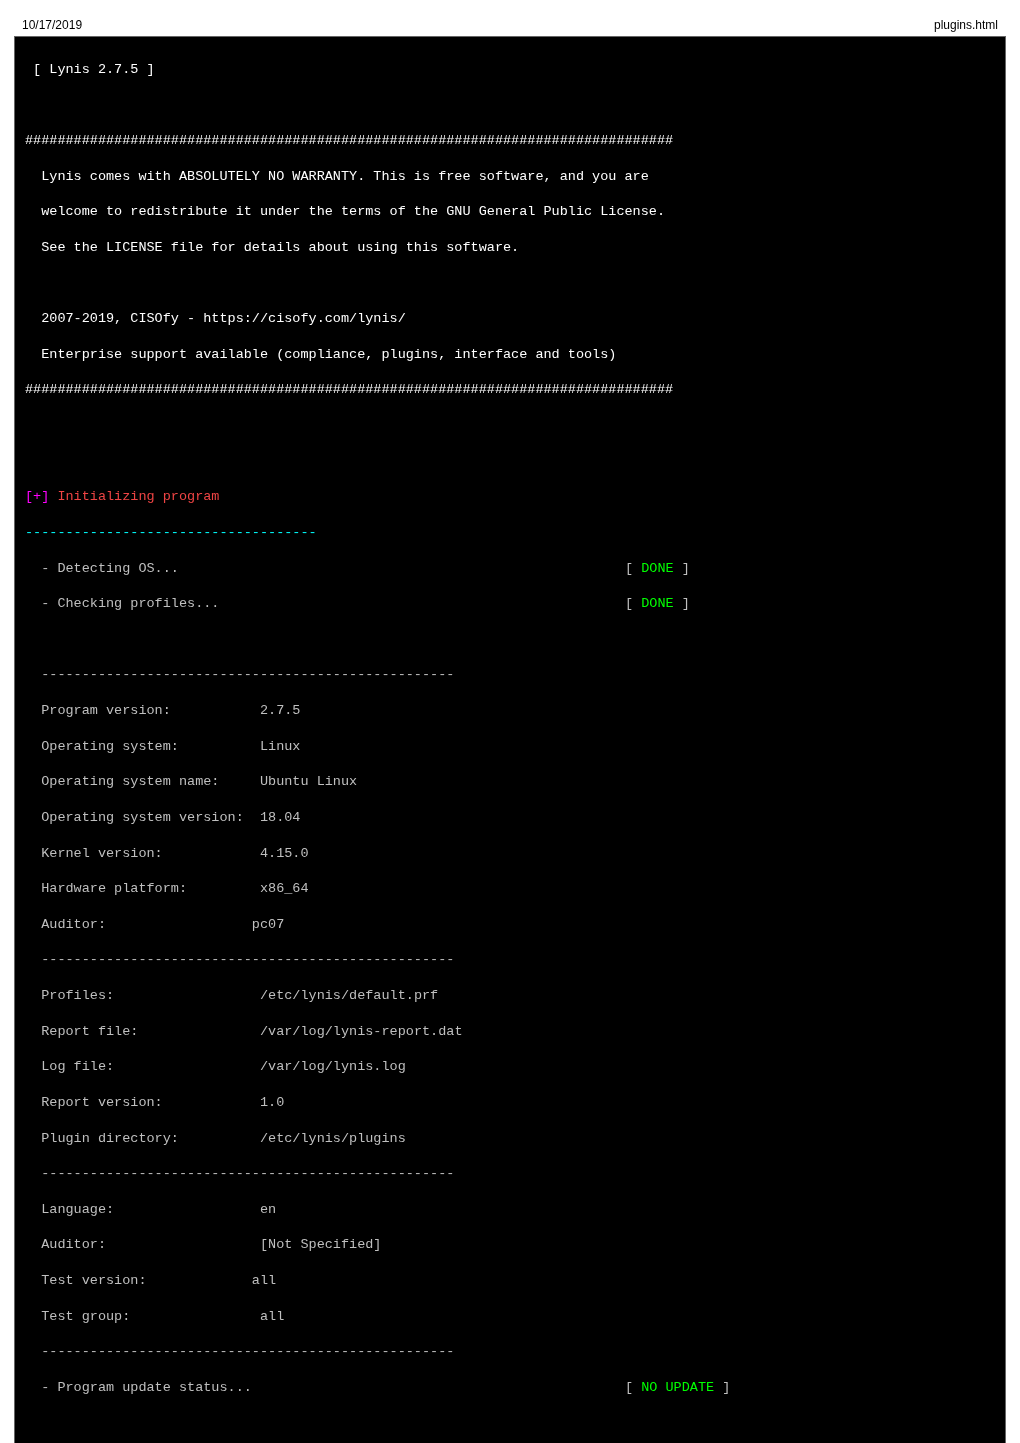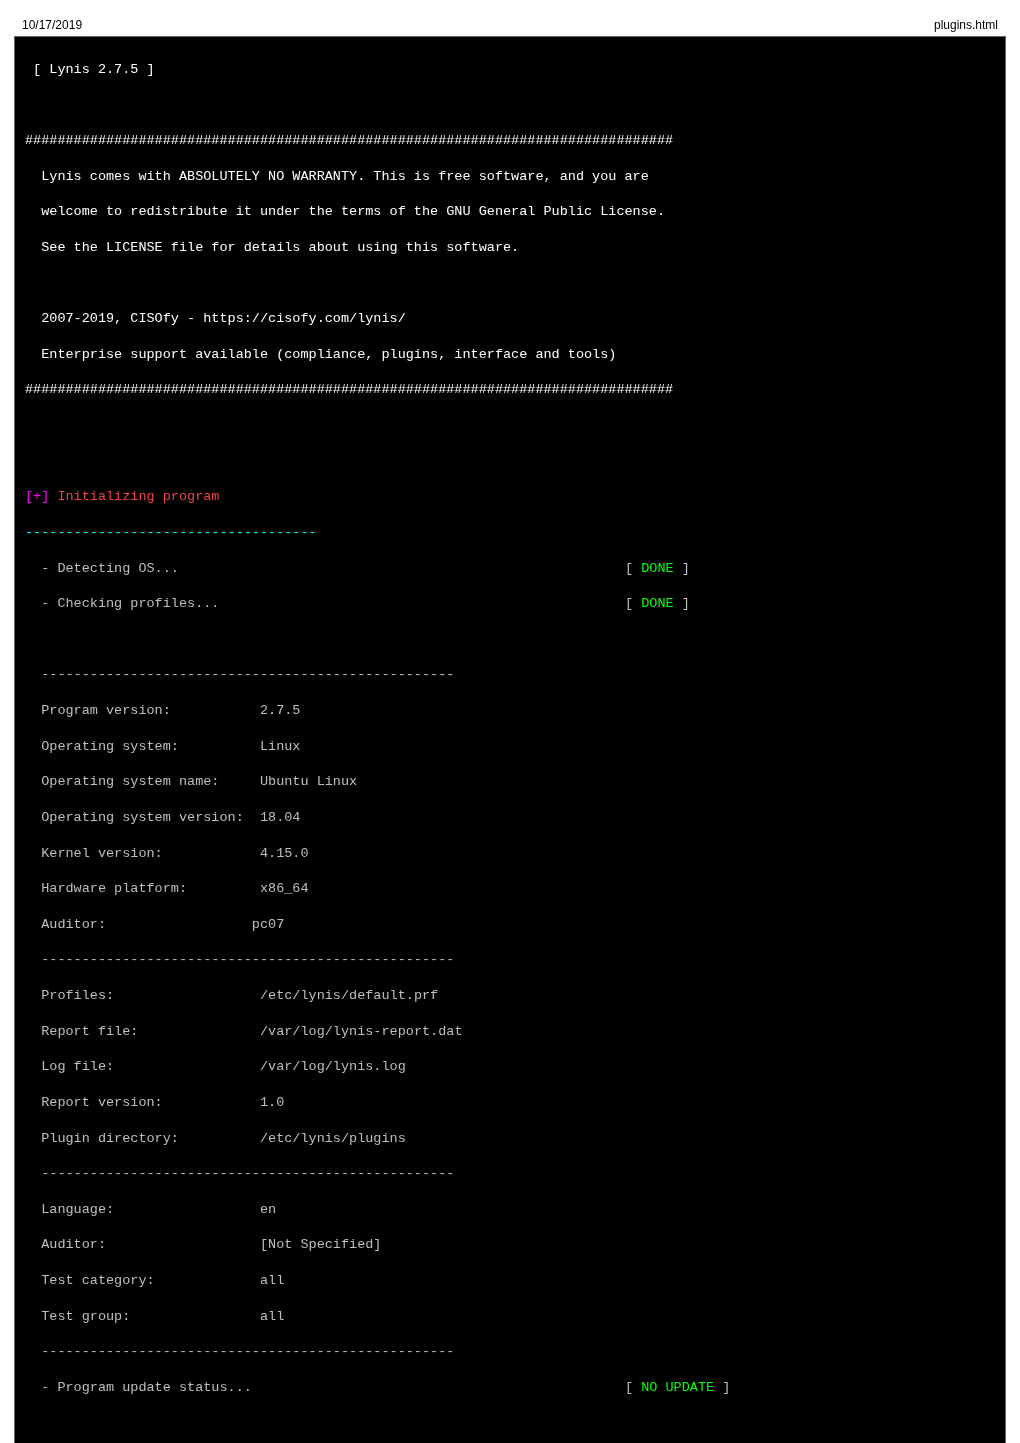--- a/index.html
+++ b/index.html
@@ -73,21 +73,21 @@
 <div><span>  Auditor:                  </span><span>pc07</span></div>
 <div>  ---------------------------------------------------</div>
 <div><span>  Profiles:                  </span><span>/etc/lynis/default.prf</span></div>
 <div><span>  Report file:               </span><span>/var/log/lynis-report.dat</span></div>
 <div><span>  Log file:                  </span><span>/var/log/lynis.log</span></div>
 <div><span>  Report version:            </span><span>1.0</span></div>
 <div><span>  Plugin directory:          </span><span>/etc/lynis/plugins</span></div>
 <div>  ---------------------------------------------------</div>
 <div><span>  Language:                  </span><span>en</span></div>
 <div><span>  Auditor:                   </span><span>[Not Specified]</span></div>
-<div><span>  Test category:             </span><span>all</span></div>
+<div><span>  Test version:             </span><span>all</span></div>
 <div><span>  Test group:                </span><span>all</span></div>
 <div>  ---------------------------------------------------</div>
 <div class="row"><span class="left"><span>  - Program update status... </span></span><span class="right">[ <span class="green">NO UPDATE</span> ]</span></div>
 <div>&nbsp;</div>
 <div><span class="magenta">[+] </span><span class="yellow">System Tools</span></div>
 
 
 
 
 

